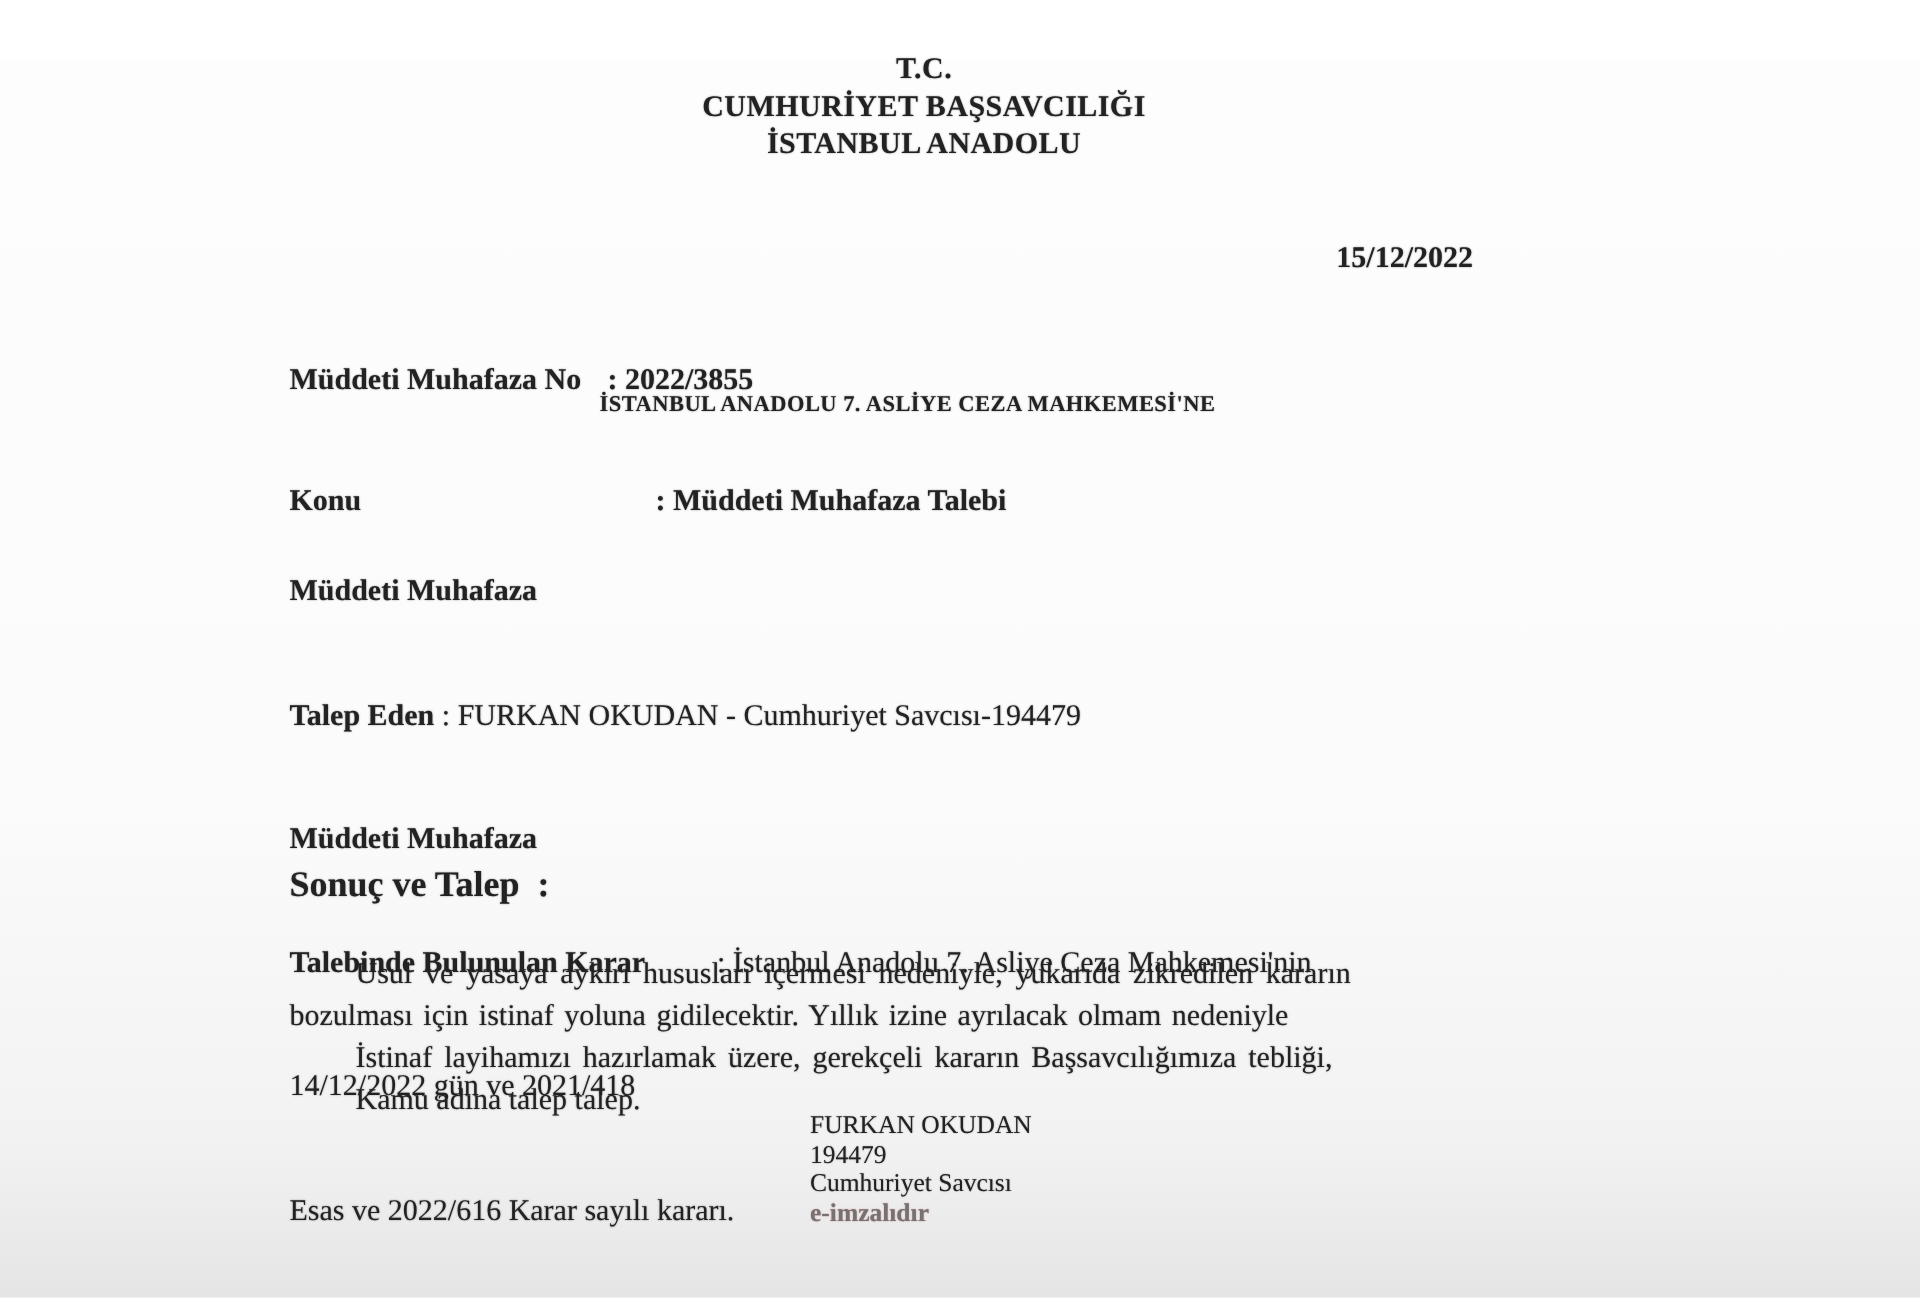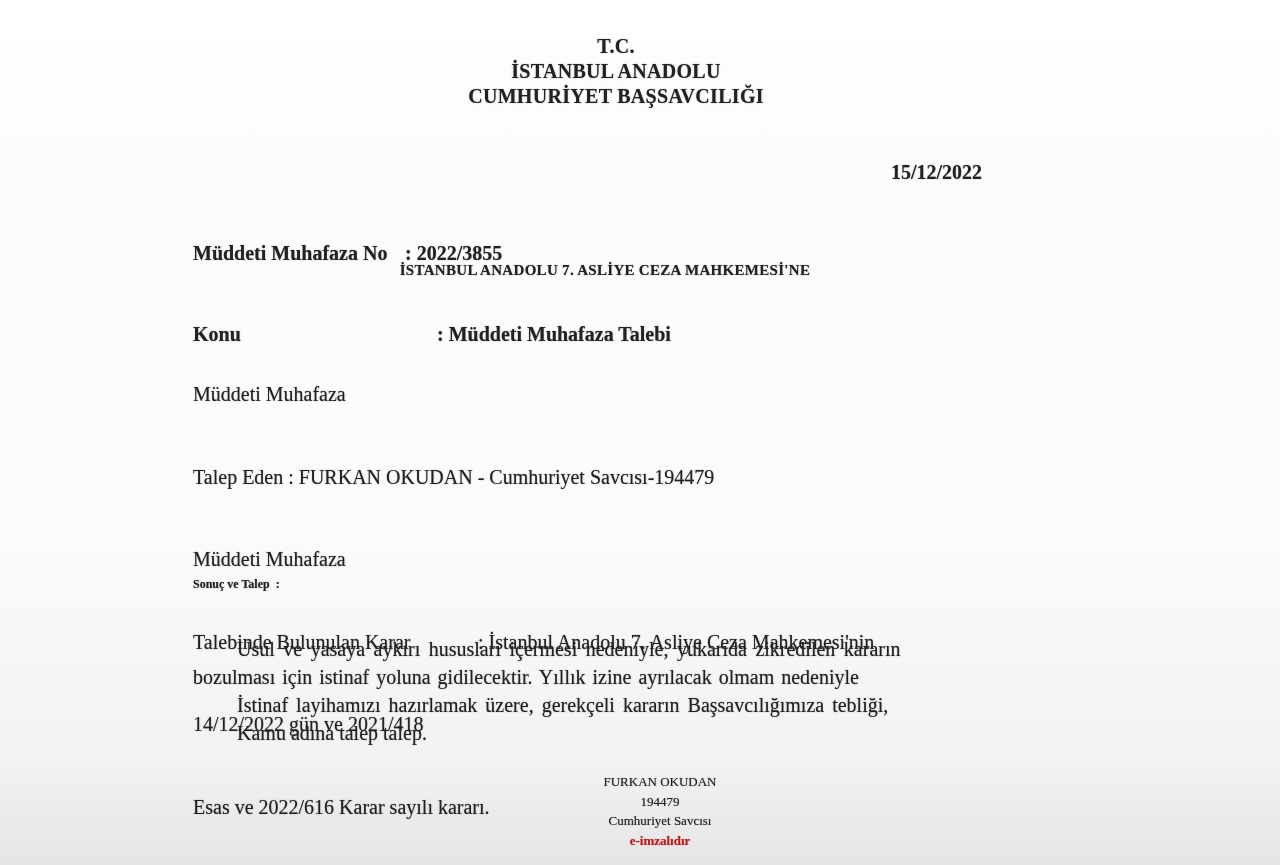--- a/index.html
+++ b/index.html
@@ -4,21 +4,21 @@
 <style>
   html,body{margin:0;padding:0;}
   body{
     width:1280px;height:865px;overflow:hidden;
     font-family:"Liberation Serif","DejaVu Serif",serif;
     color:#222222;
     background:linear-gradient(180deg,#ffffff 0px,#ffffff 40px,#fdfdfd 42px,#fbfbfb 62%,#f2f2f2 88%,#e5e5e5 100%);
   }
   .frame{position:relative;width:1280px;height:679px;}
   .doc-text{ text-shadow:0 0 1.2px rgba(40,40,40,0.55); }
-  .b{font-weight:normal;}
+  .b{font-weight:bold;}
 
   .letterhead{
     position:absolute;top:34px;left:0;width:1232px;
     text-align:center;font-weight:bold;font-size:20px;line-height:25px;
     letter-spacing:0.3px;
   }
   .date{
     position:absolute;top:161px;left:193px;width:789px;
     text-align:right;font-weight:bold;font-size:20px;
   }
@@ -33,46 +33,46 @@
     position:absolute;top:262px;left:0;width:1210px;
     text-align:center;font-weight:bold;font-size:15px;letter-spacing:0.3px;
   }
   .fields{
     position:absolute;top:326px;left:193px;width:810px;
     font-size:20px;line-height:27.5px;white-space:pre;
   }
   .lbl-karar{width:285px;}
   .result{
     position:absolute;top:577px;left:193px;
-    font-weight:bold;font-size:12px;white-space:pre;
+    font-weight:bold;font-size:24px;white-space:pre;
   }
   .para{
     position:absolute;top:635px;left:193px;width:797px;
     font-size:20px;line-height:28px;
   }
   .para .l1{padding-left:44px;word-spacing:3.5px;}
   .para .l2{word-spacing:2px;}
   .para .l3{padding-left:44px;word-spacing:3px;}
   .para .l4{padding-left:44px;}
   .signature{
-    position:absolute;top:772px;left:540px;width:240px;
-    text-align:center;font-size:13px;line-height:19.7px;
+    position:absolute;top:740px;left:540px;width:240px;
+    font-size:17px;line-height:19.7px;
     text-shadow:0 0 1px rgba(40,40,40,0.5);
   }
-  .esign{color:#b91c1c;font-weight:bold;text-shadow:0 0 1px rgba(196,59,59,0.6);}
+  .esign{color:#737373;font-weight:bold;text-shadow:0 0 1px rgba(196,59,59,0.6);}
 </style>
 </head>
 <body>
 
 <div class="frame doc-text">
 
   <div class="letterhead">
     <div>T.C.</div>
+    <div>CUMHURİYET BAŞSAVCILIĞI</div>
     <div>İSTANBUL ANADOLU</div>
-    <div>CUMHURİYET BAŞSAVCILIĞI</div>
   </div>
 
   <div class="date">15/12/2022</div>
 
   <div class="refs">
     <div><span class="lbl lbl-no">Müddeti Muhafaza No</span><span>: 2022/3855</span></div>
     <div><span class="lbl lbl-konu">Konu</span><span>: Müddeti Muhafaza Talebi</span></div>
   </div>
 
   <div class="addressee">İSTANBUL ANADOLU 7. ASLİYE CEZA MAHKEMESİ'NE</div>

